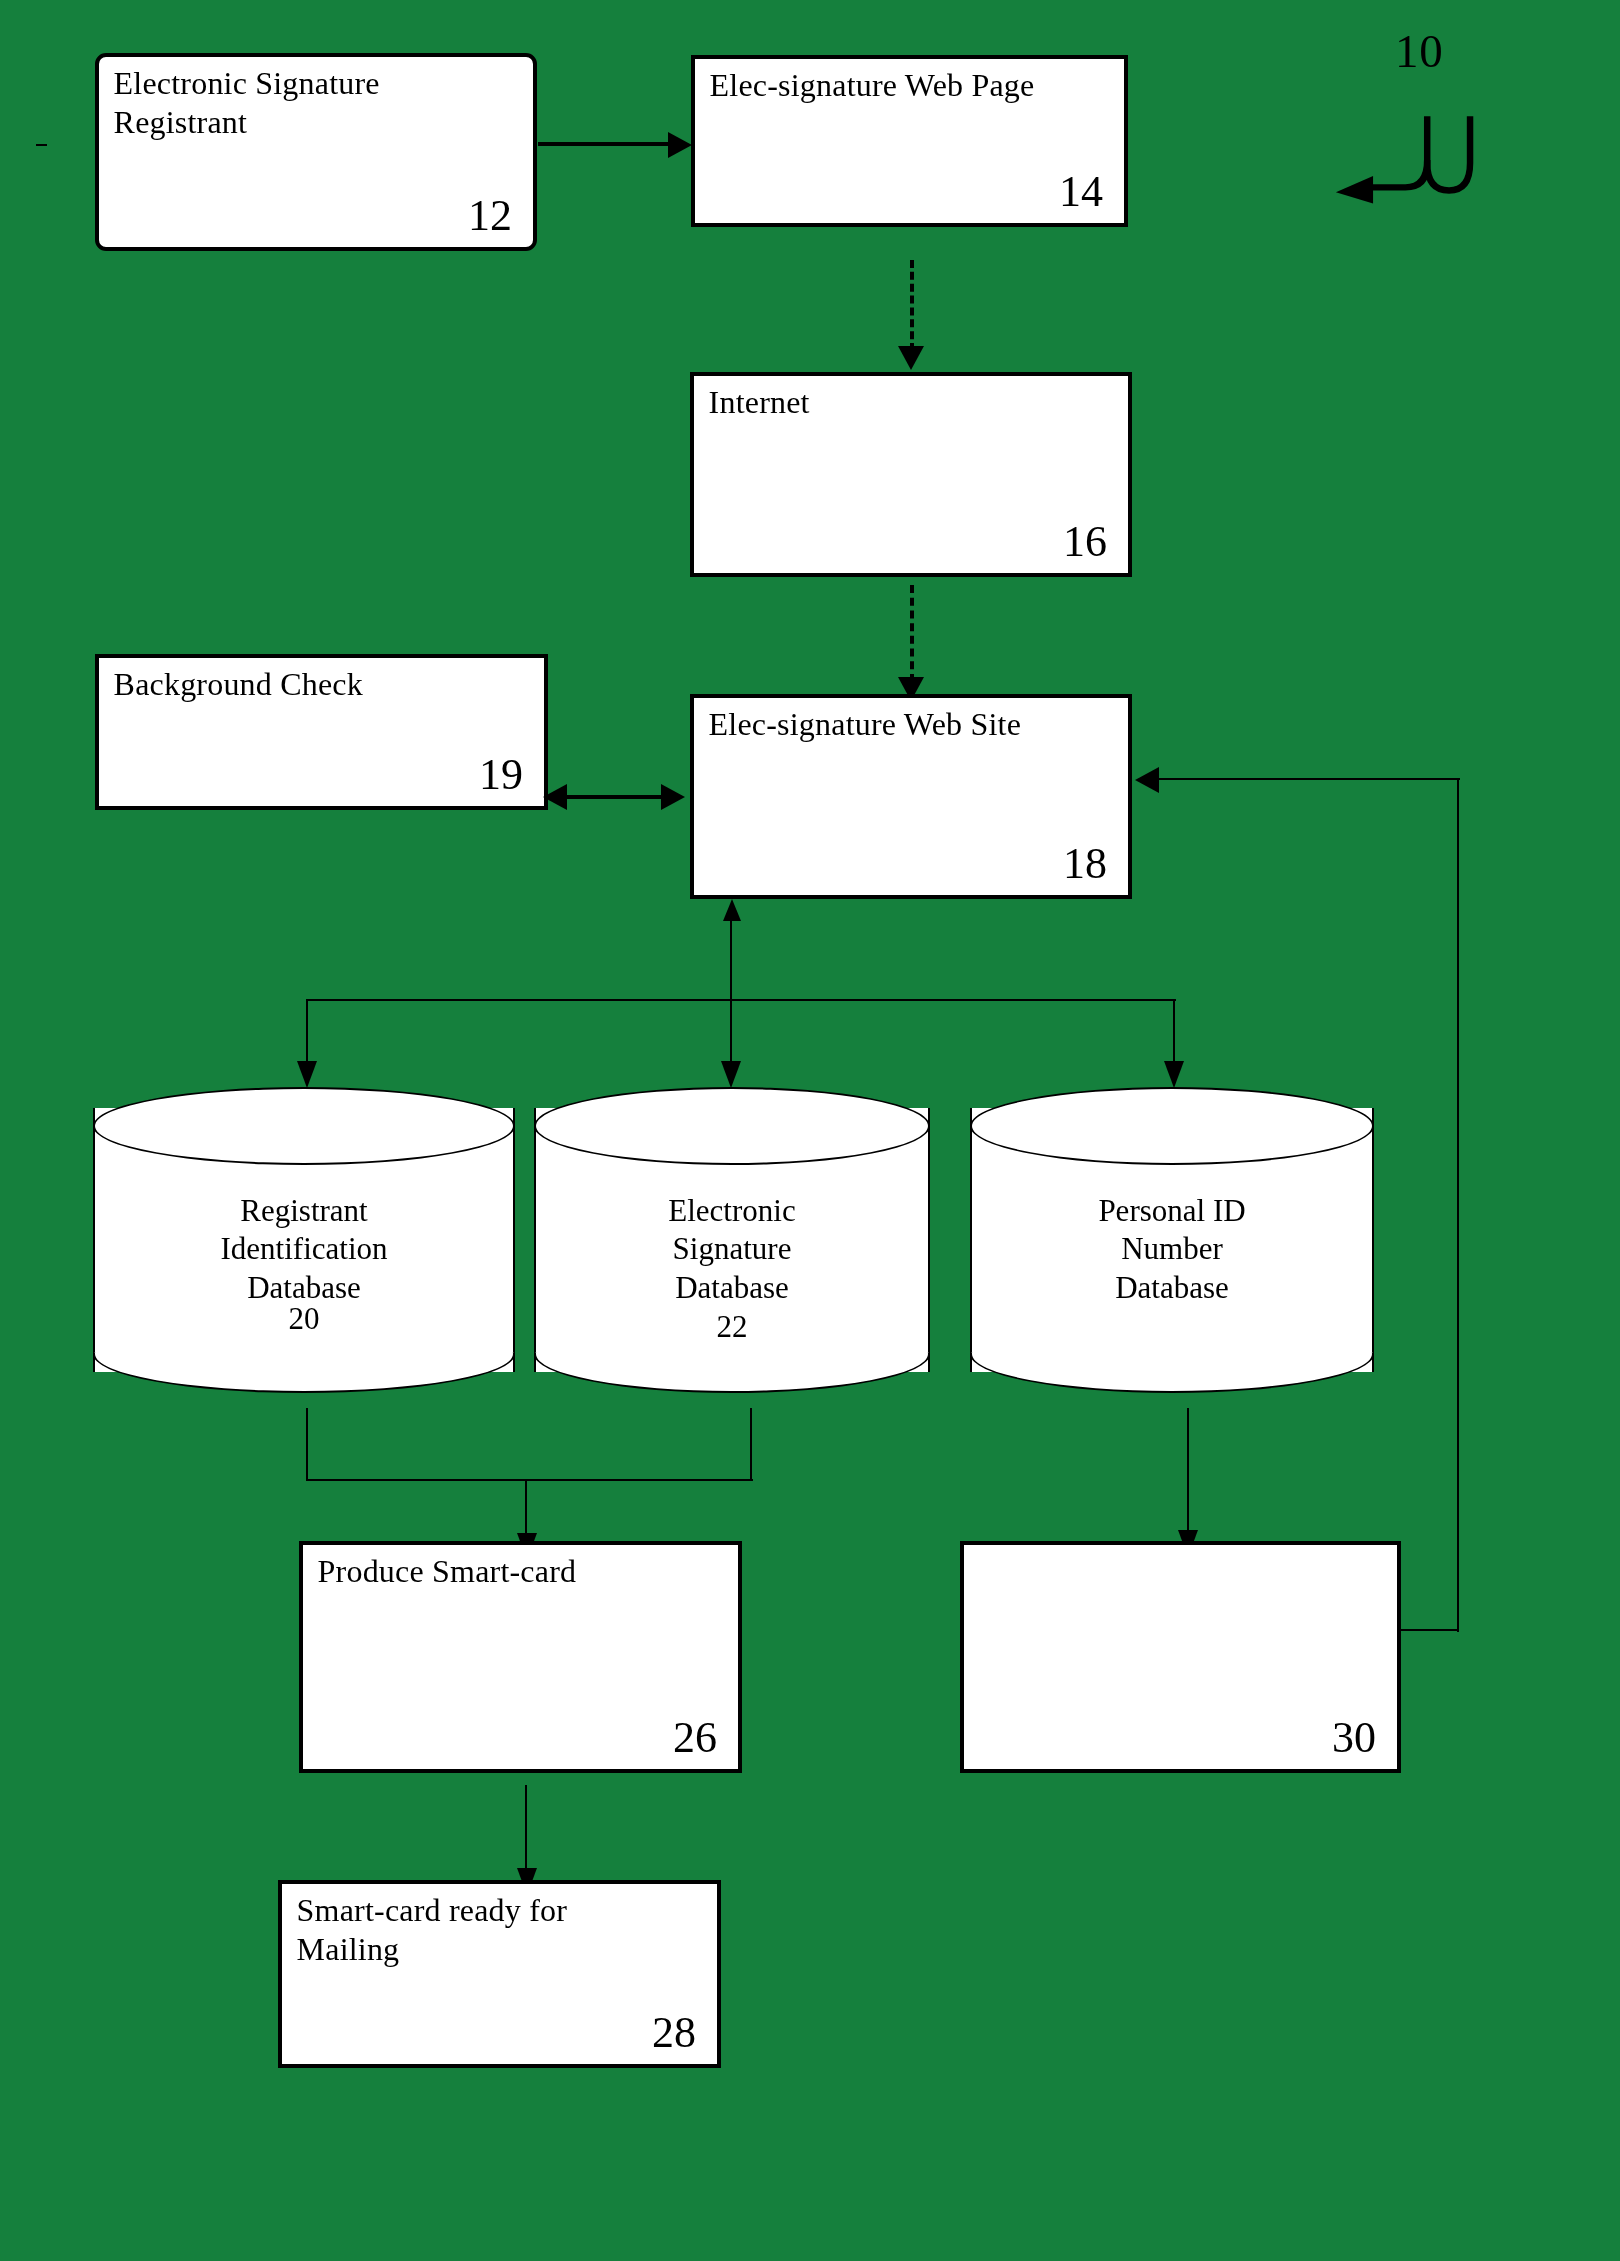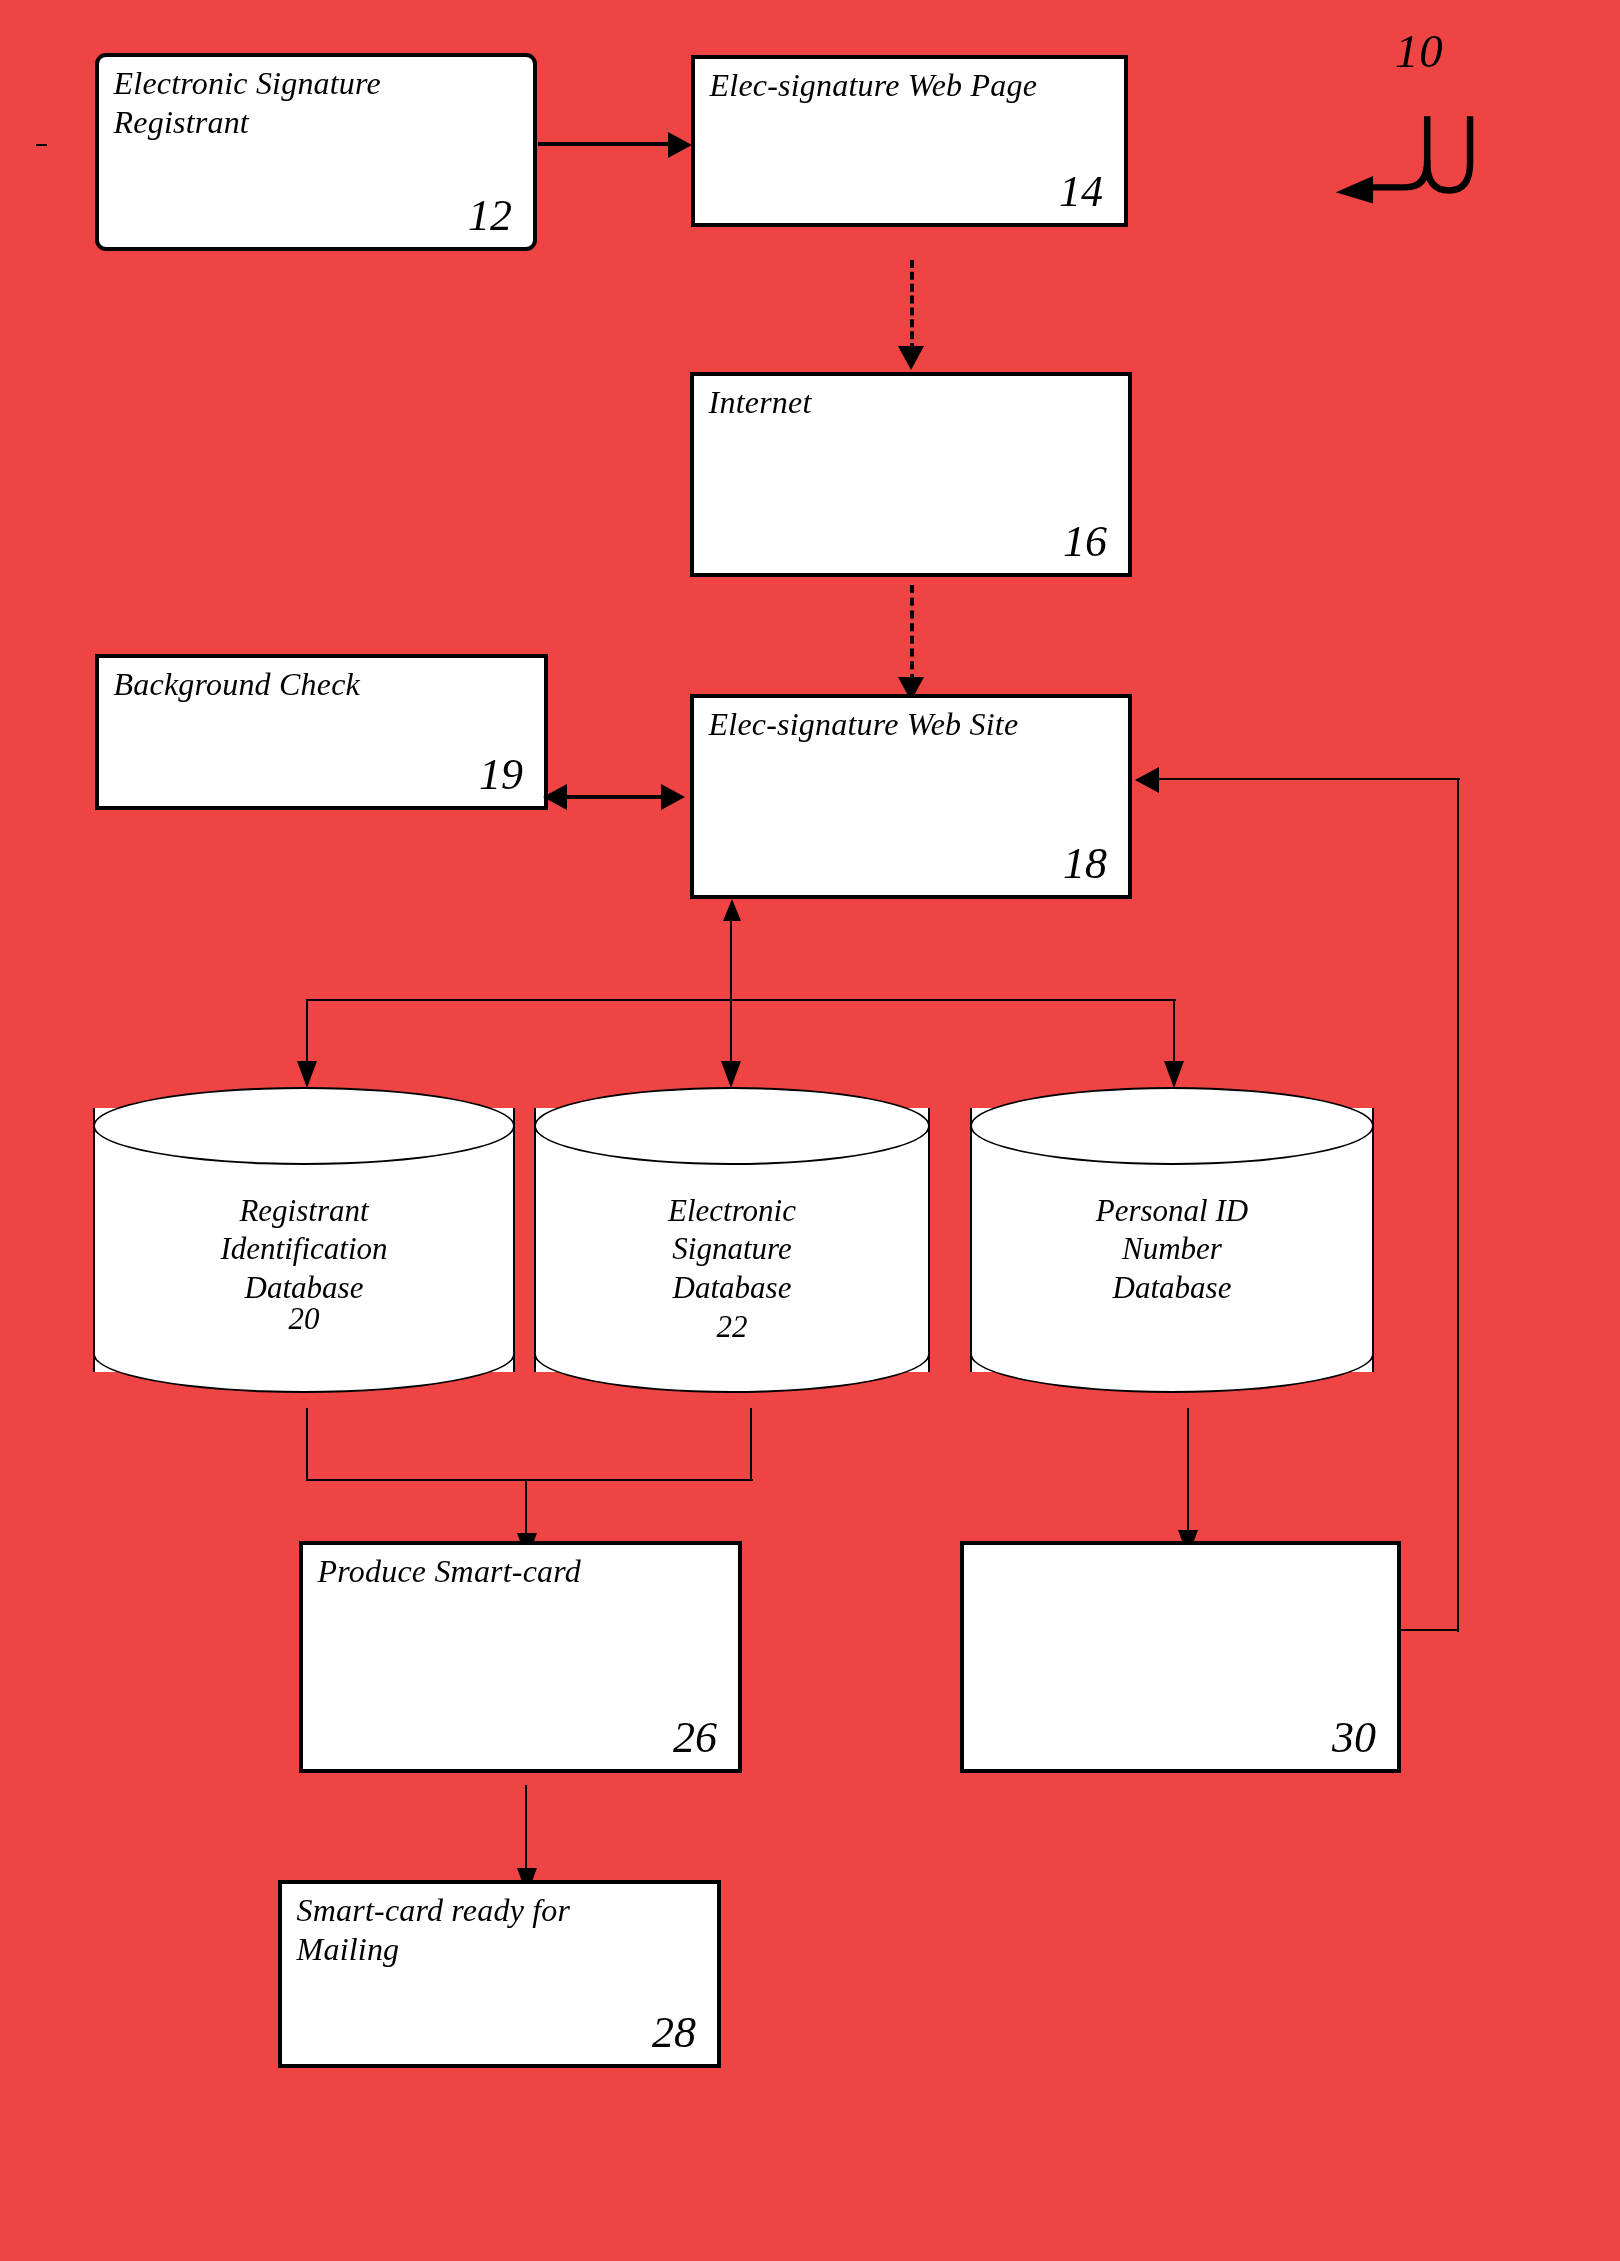--- a/index.html
+++ b/index.html
@@ -5,23 +5,22 @@
 <style>
   html,body{margin:0;padding:0;background:#ffffff;}
   body{
     font-family:"Liberation Serif","DejaVu Serif",serif;
     color:#000000;
   }
   #figure{
     position:relative;
     width:1620px;
     height:2261px;
-    background:#ef4444;
+    background:#15803d;
     overflow:hidden;
-    font-style:italic;
   }
   
   .pbox{
     position:absolute;
     background:#ffffff;
     border:4px solid #000000;
     box-sizing:border-box;
   }
   
   .pbox::after{

